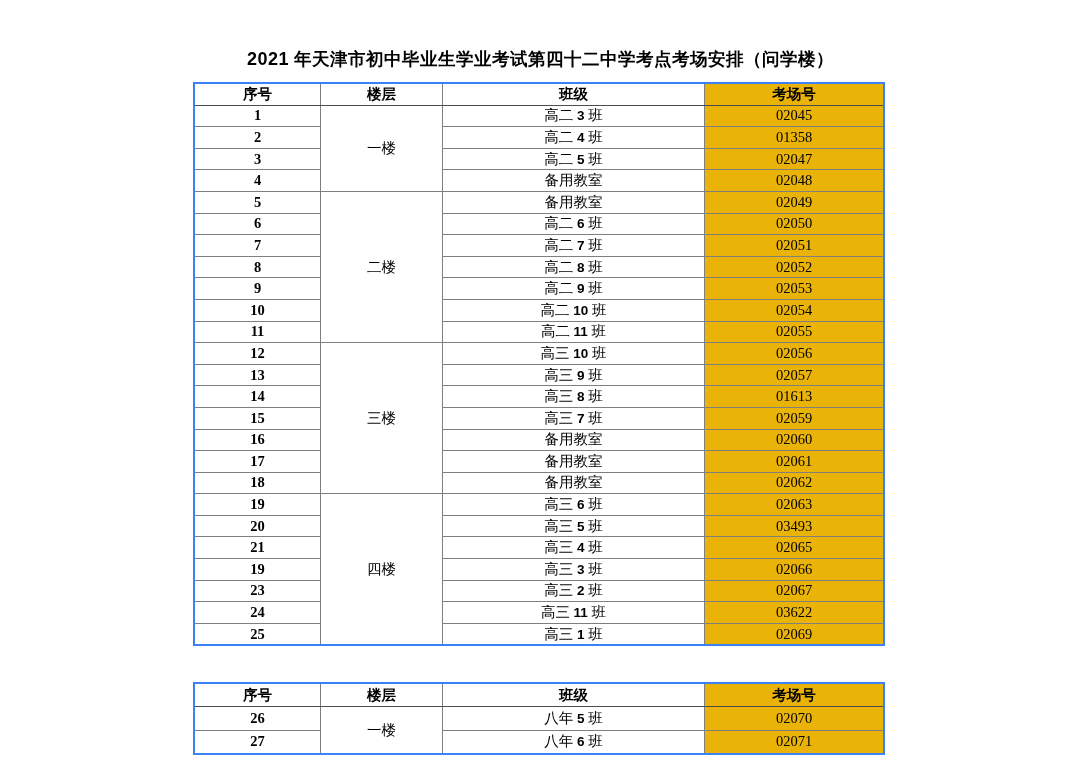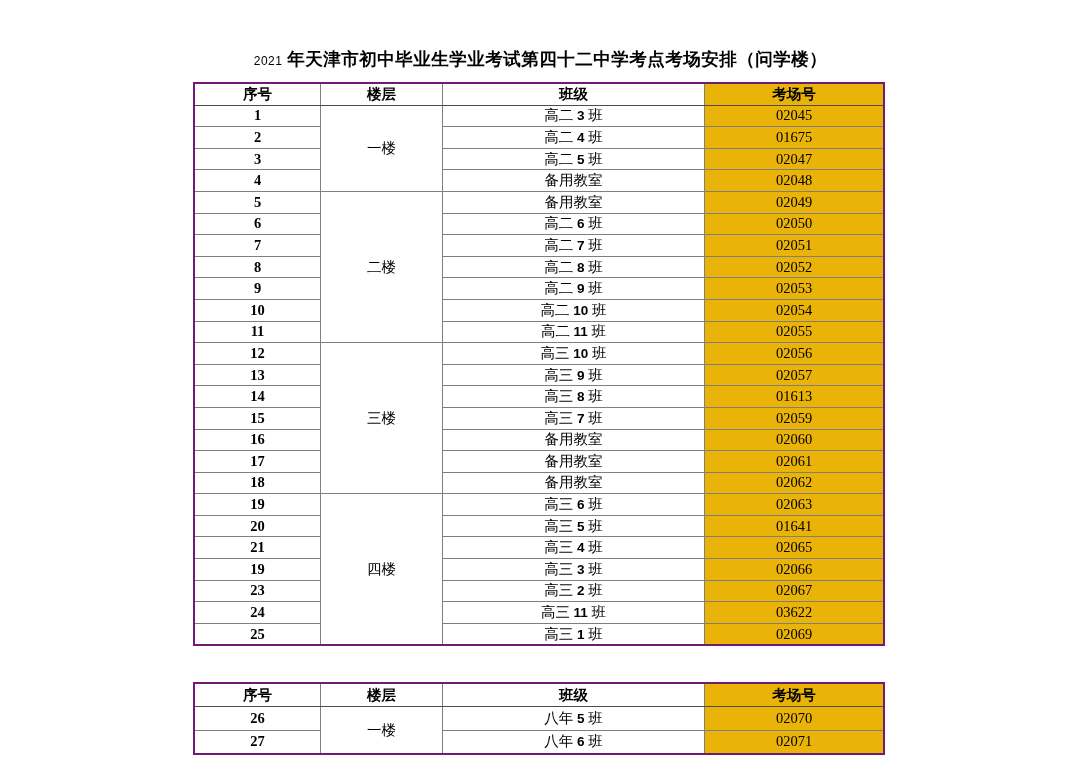--- a/index.html
+++ b/index.html
@@ -11,40 +11,40 @@
   .doc-title {
     position:absolute; left:0; width:1081px; text-align:center;
     font-weight:bold; font-size:17.5px; letter-spacing:0.5px;
     font-family:"Liberation Serif", serif;
   }
   #title-1 { top:47px; }
   #title-2 { top:653px; }
   .doc-table {
     position:absolute; left:193px; width:644px;
     border-collapse:collapse; table-layout:fixed;
-    border:2px solid #701a75; background:#fff;
+    border:2px solid #3b82f6; background:#fff;
   }
   #table-1 { top:82px; }
   #table-2 { top:682px; }
   .doc-table td {
     border:1px solid #7f7f7f; text-align:center; vertical-align:middle;
     padding:0; overflow:hidden; font-size:14.5px;
     font-family:"Liberation Serif", serif;
   }
   #table-1 td { height:20.6px; }
   #table-2 td { height:22.4px; }
   .header-row td { font-weight:bold; border-bottom-color:#4d4d4d; }
   .col-no    { width:125px; font-family:"Liberation Sans", sans-serif; font-weight:bold; font-size:14.5px; }
   .col-floor { width:121px; }
   .col-class { width:261px; }
   .col-room  { width:178px; }
   .room-bg   { background:#eab308;margin-top:12px; }
   .dg { font-family:"Liberation Sans", sans-serif; }
   .col-class .dg { font-weight:bold; font-size:13.5px; }
-  .doc-title .dg { font-weight:normal; font-size:12px; }
+  .doc-title .dg { font-weight:bold; font-size:18px; }
 </style>
 </head>
 <body>
 
 <div class="sheet">
 
   <div class="doc-title digits-sans" id="title-1"><b class="dg">2021</b> 年天津市初中毕业生学业考试第四十二中学考点考场安排（问学楼）</div>
 
   <table class="doc-table" id="table-1">
       <tbody>
@@ -56,21 +56,21 @@
         </tr>
         <tr>
           <td class="col-no">1</td>
           <td class="col-floor" rowspan="4">一楼</td>
           <td class="col-class digits-sans">高二 <b class="dg">3</b> 班</td>
           <td class="col-room room-bg">02045</td>
         </tr>
         <tr>
           <td class="col-no">2</td>
           <td class="col-class digits-sans">高二 <b class="dg">4</b> 班</td>
-          <td class="col-room room-bg">01675</td>
+          <td class="col-room room-bg">01358</td>
         </tr>
         <tr>
           <td class="col-no">3</td>
           <td class="col-class digits-sans">高二 <b class="dg">5</b> 班</td>
           <td class="col-room room-bg">02047</td>
         </tr>
         <tr>
           <td class="col-no">4</td>
           <td class="col-class digits-sans">备用教室</td>
           <td class="col-room room-bg">02048</td>
@@ -149,21 +149,21 @@
         </tr>
         <tr>
           <td class="col-no">19</td>
           <td class="col-floor" rowspan="7">四楼</td>
           <td class="col-class digits-sans">高三 <b class="dg">6</b> 班</td>
           <td class="col-room room-bg">02063</td>
         </tr>
         <tr>
           <td class="col-no">20</td>
           <td class="col-class digits-sans">高三 <b class="dg">5</b> 班</td>
-          <td class="col-room room-bg">01641</td>
+          <td class="col-room room-bg">03493</td>
         </tr>
         <tr>
           <td class="col-no">21</td>
           <td class="col-class digits-sans">高三 <b class="dg">4</b> 班</td>
           <td class="col-room room-bg">02065</td>
         </tr>
         <tr>
           <td class="col-no">19</td>
           <td class="col-class digits-sans">高三 <b class="dg">3</b> 班</td>
           <td class="col-room room-bg">02066</td>

